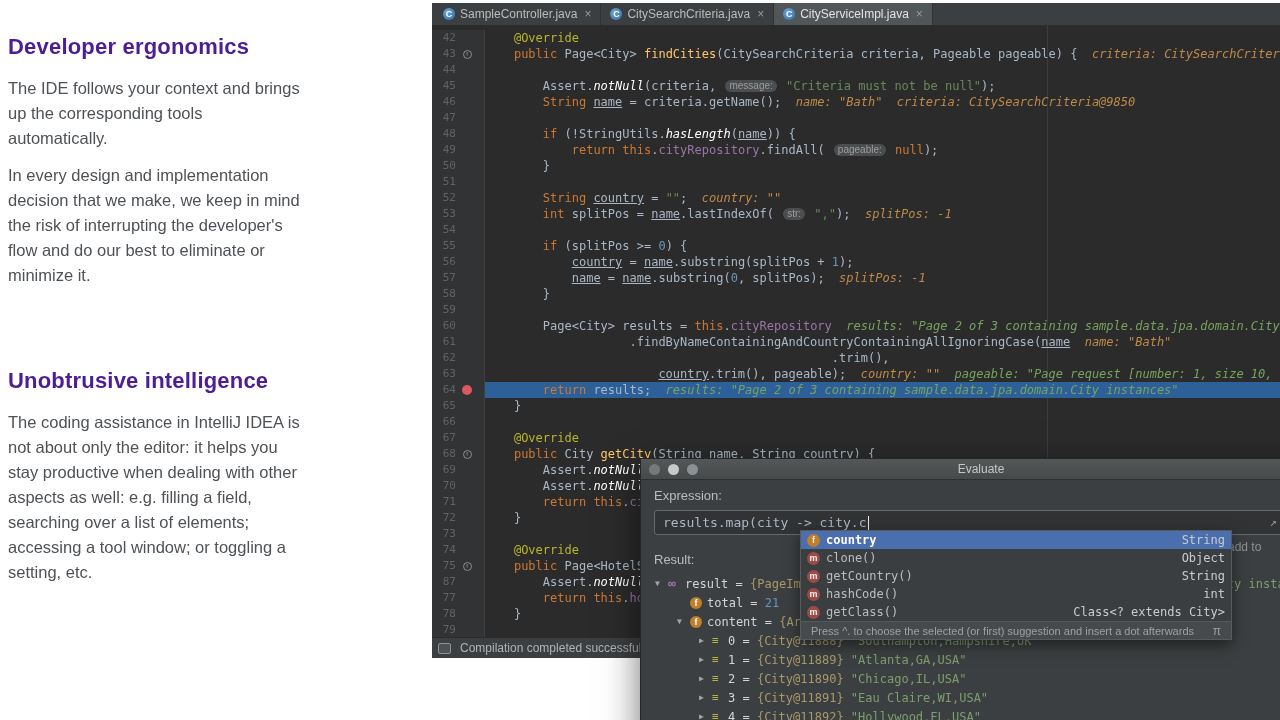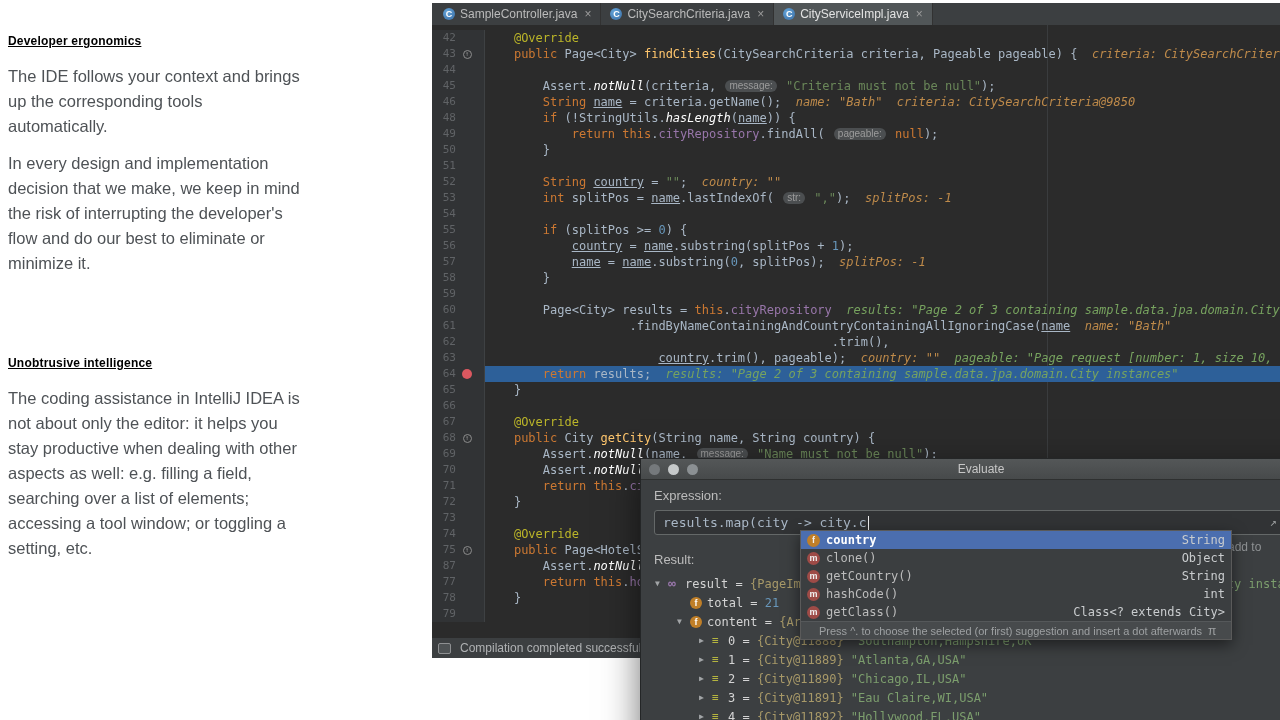--- a/index.html
+++ b/index.html
@@ -2,21 +2,21 @@
 <html><head>
 <meta charset="utf-8">
 <style>
   * { margin:0; padding:0; box-sizing:border-box; }
   html,body { width:1280px; height:720px; }
   body { font-family:"Liberation Sans", sans-serif; background:#fff; overflow:hidden; }
   .page { position:relative; width:1280px; height:720px; overflow:hidden; background:#fff; }
 
   
   .marketing { position:absolute; left:8px; top:34px; width:296px; }
-  .marketing h2 { font-size:12px; font-weight:700; color:#000000; letter-spacing:.2px; margin-bottom:16px;text-decoration:underline; }
+  .marketing h2 { font-size:22px; font-weight:700; color:#4c1d95; letter-spacing:.2px; margin-bottom:16px; }
   .marketing p { font-size:16.5px; line-height:25px; color:#4e5256; margin-bottom:12px; }
   .m2 { margin-top:80px; }
 
   
   .ide { position:absolute; left:432px; top:3px; width:848px; height:655px; background:#2B2B2B; }
 
   .tabbar { position:absolute; top:0; left:0; right:0; height:22px; background:#3C3F41; display:flex; align-items:stretch; padding-left:2px; }
   .tab { display:flex; align-items:center; gap:5px; padding:0 9px; font-size:12px; color:#BBBBBB; border-right:1px solid #323232; cursor:default; }
   .tab.active { background:#515658; color:#E3E3E3; }
   .classicon { width:12px; height:12px; border-radius:50%; background:radial-gradient(circle at 35% 30%, #63a3d8, #3a6ea5); color:#fff; font-size:9px; line-height:12px; text-align:center; font-weight:bold; flex:none; }
@@ -76,21 +76,21 @@
   
   .popup { position:absolute; left:800px; top:530px; width:432px; background:#3B3E40; border:1px solid #5A5A5A; box-shadow:0 5px 14px rgba(0,0,0,.5); z-index:10; }
   .pitem { height:18px; display:flex; align-items:center; padding:0 6px; font-family:"DejaVu Sans Mono", monospace; font-size:12px; color:#BCBCBC; }
   .pitem.sel { background:#4B6EAF; color:#FFFFFF; }
   .pitem.sel .pname { font-weight:bold; }
   .picon { width:13px; height:13px; border-radius:50%; display:flex; align-items:center; justify-content:center; font-family:"Liberation Sans", sans-serif; font-size:9px; font-weight:bold; color:#F2F2F2; margin-right:6px; flex:none; }
   .picon.f { background:#C07F28; }
   .picon.m { background:#9E4B47; }
   .pname { flex:1; white-space:nowrap; overflow:hidden; }
   .ptype { color:#C9CCCE; margin-left:8px; white-space:nowrap; }
-  .p-foot { height:18px; background:#474A4C; border-top:1px solid #55585A; display:flex; align-items:center; justify-content:space-between; padding:0 18px; font-size:11px; color:#9DA0A2; white-space:nowrap; overflow:hidden; }
+  .p-foot { height:18px; background:#474A4C; border-top:1px solid #55585A; display:flex; align-items:center; justify-content:space-between; padding:0 10px; font-size:11px; color:#9DA0A2; white-space:nowrap; overflow:hidden; }
   .pi { font-size:12px; margin-left:6px; }
 </style>
 </head>
 <body>
 
 <div class="page">
 
   <section class="marketing">
     <div class="m-section">
       <h2>Developer ergonomics</h2>
@@ -153,20 +153,27 @@
               <span class="ic"></span>
             </span>
             <span class="c"><span class="t-p">        Assert.</span><span class="t-i">notNull</span><span class="t-p">(criteria, </span><span class="t-c">message:</span><span class="t-s"> "Criteria must not be null"</span><span class="t-p">);</span></span>
           </div>
           <div class="ln">
             <span class="g">
               <span class="no">46</span>
               <span class="ic"></span>
             </span>
             <span class="c"><span class="t-p">        </span><span class="t-k">String </span><span class="t-u">name</span><span class="t-p"> = criteria.getName();</span><span class="t-h">  name: "Bath"  criteria: CitySearchCriteria@9850</span></span>
+          </div>
+          <div class="ln">
+            <span class="g">
+              <span class="no">47</span>
+              <span class="ic"></span>
+            </span>
+            <span class="c"></span>
           </div>
           <div class="ln">
             <span class="g">
               <span class="no">48</span>
               <span class="ic"></span>
             </span>
             <span class="c"><span class="t-p">        </span><span class="t-k">if</span><span class="t-p"> (!StringUtils.</span><span class="t-i">hasLength</span><span class="t-p">(</span><span class="t-u">name</span><span class="t-p">)) {</span></span>
           </div>
           <div class="ln">
             <span class="g">

